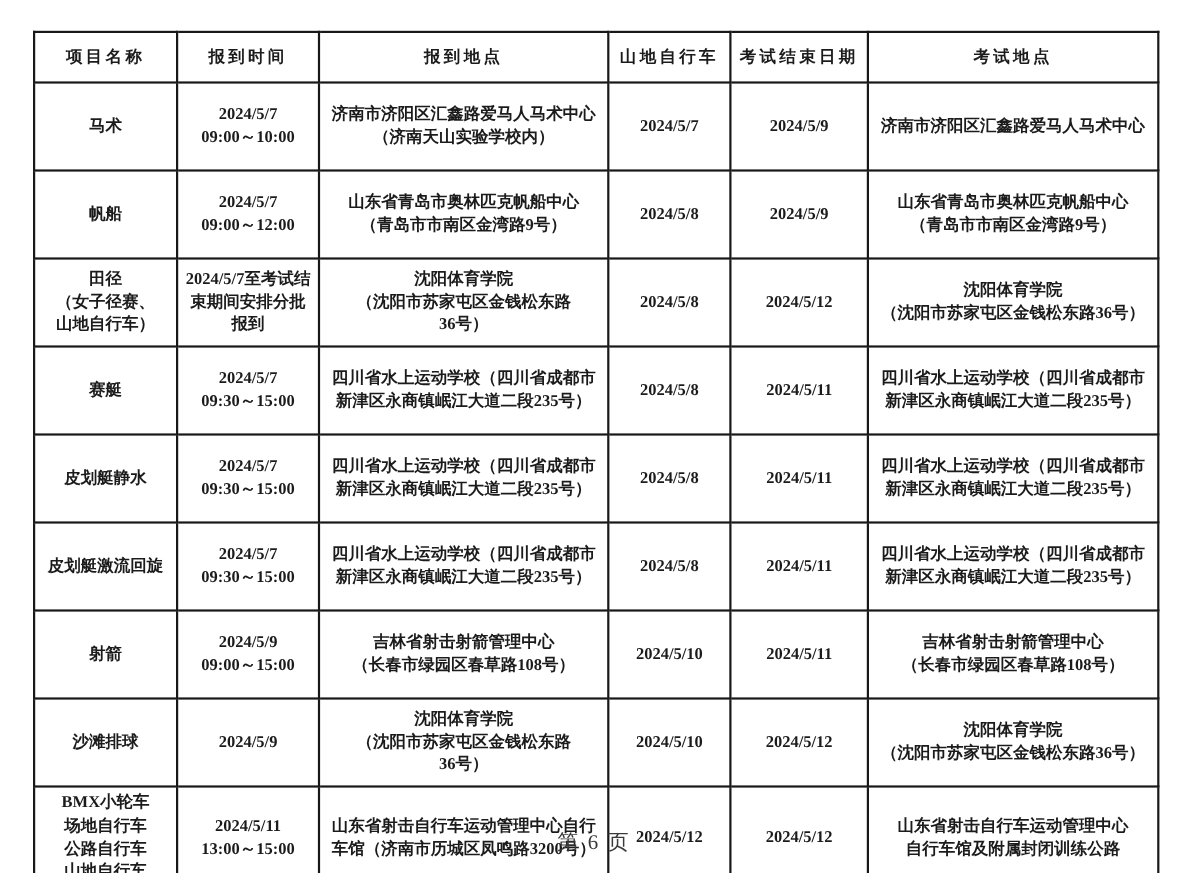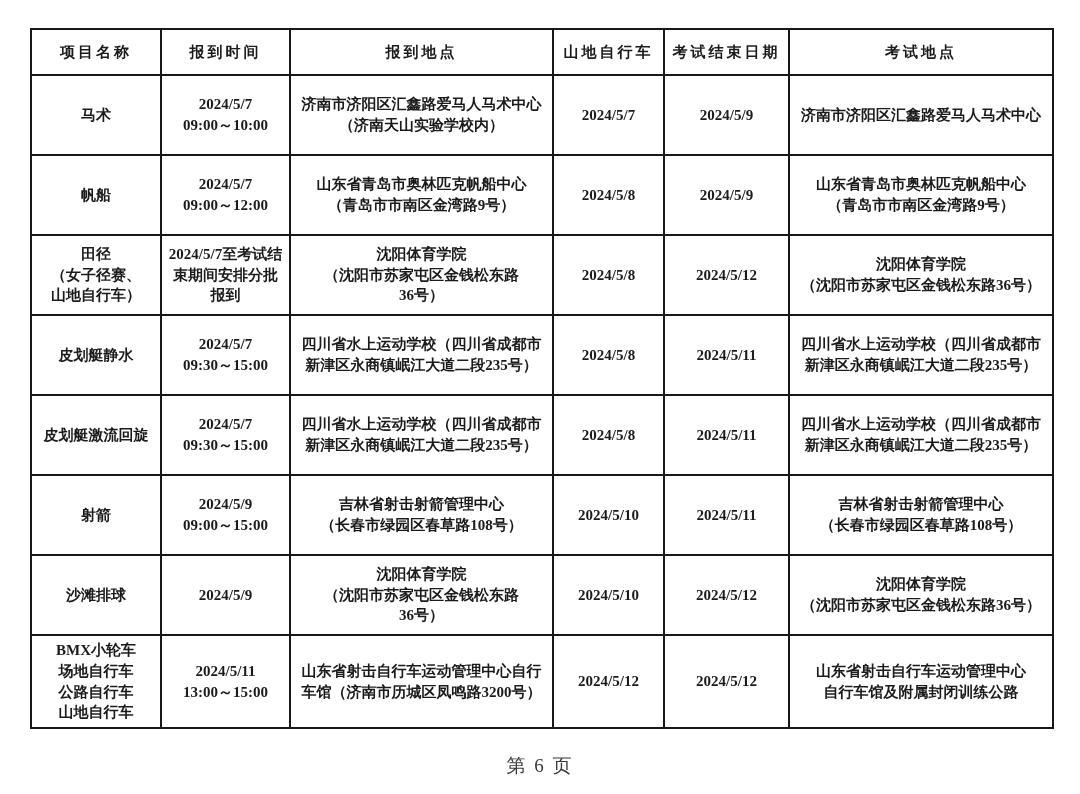--- a/index.html
+++ b/index.html
@@ -114,20 +114,29 @@
       <td>2024/5/7至考试结束期间安排分批报到</td>
       <td>沈阳体育学院
 （沈阳市苏家屯区金钱松东路
 36号）</td>
       <td>2024/5/8</td>
       <td>2024/5/12</td>
       <td>沈阳体育学院
 （沈阳市苏家屯区金钱松东路36号）</td>
     </tr>
         <tr>
+      <td>赛艇</td>
+      <td>2024/5/7
+09:30～15:00</td>
+      <td>四川省水上运动学校（四川省成都市新津区永商镇岷江大道二段235号）</td>
+      <td>2024/5/8</td>
+      <td>2024/5/11</td>
+      <td>四川省水上运动学校（四川省成都市新津区永商镇岷江大道二段235号）</td>
+    </tr>
+        <tr>
       <td>皮划艇静水</td>
       <td>2024/5/7
 09:30～15:00</td>
       <td>四川省水上运动学校（四川省成都市新津区永商镇岷江大道二段235号）</td>
       <td>2024/5/8</td>
       <td>2024/5/11</td>
       <td>四川省水上运动学校（四川省成都市新津区永商镇岷江大道二段235号）</td>
     </tr>
         <tr>
       <td>皮划艇激流回旋</td>

